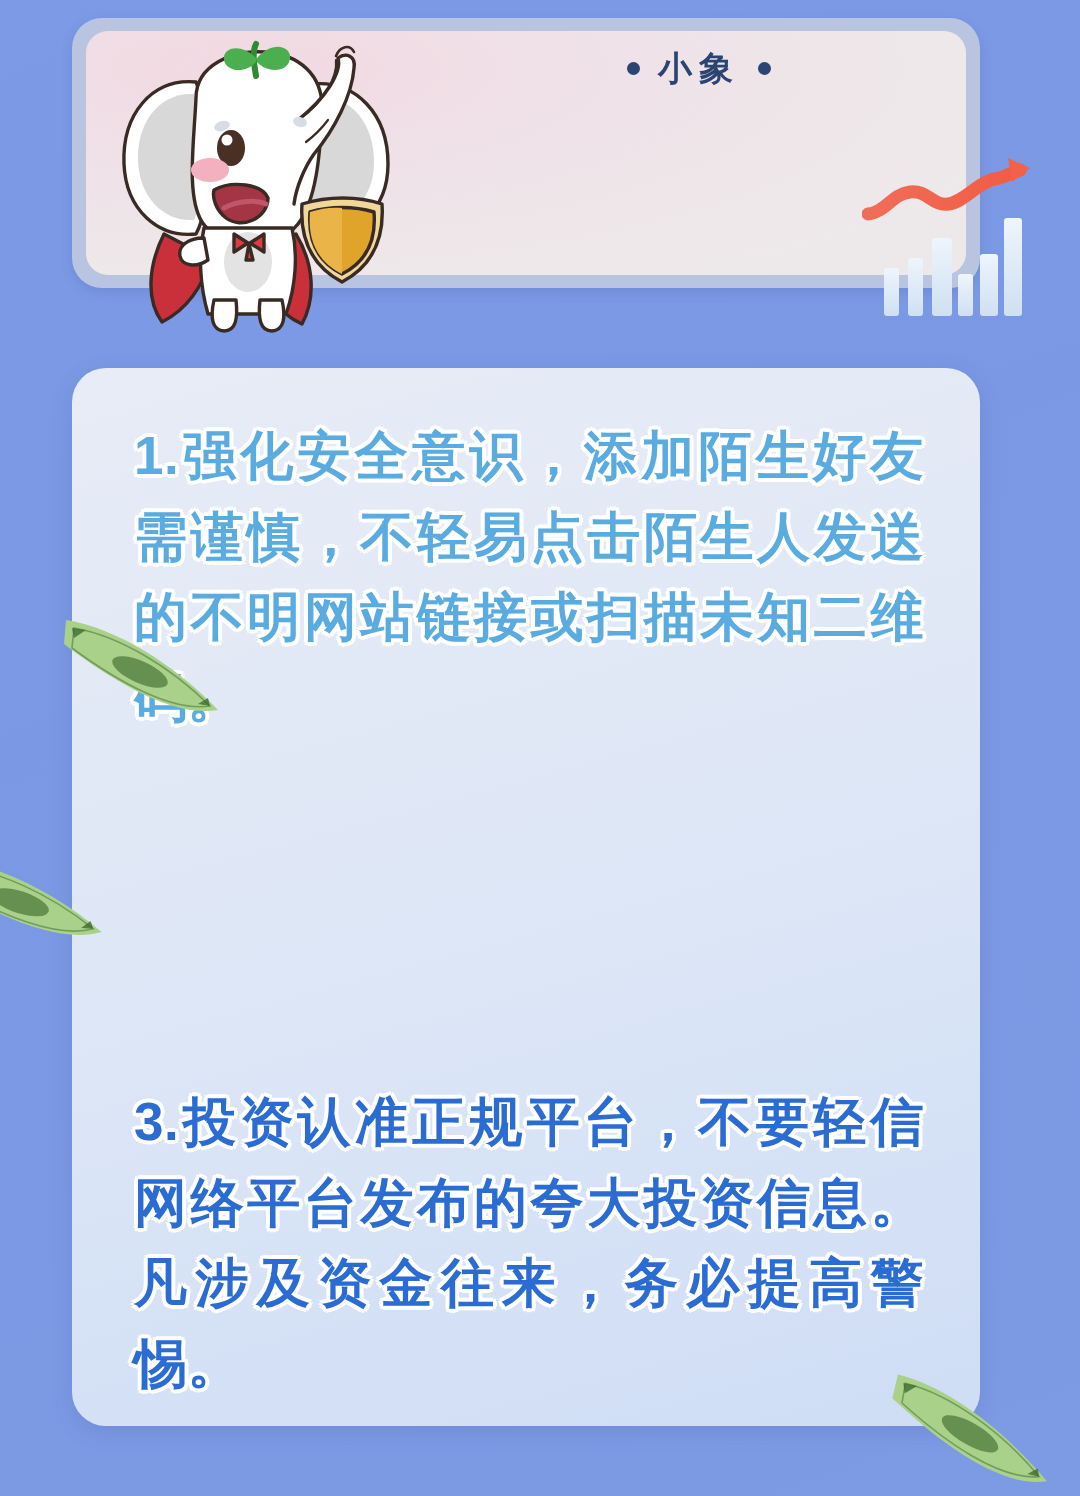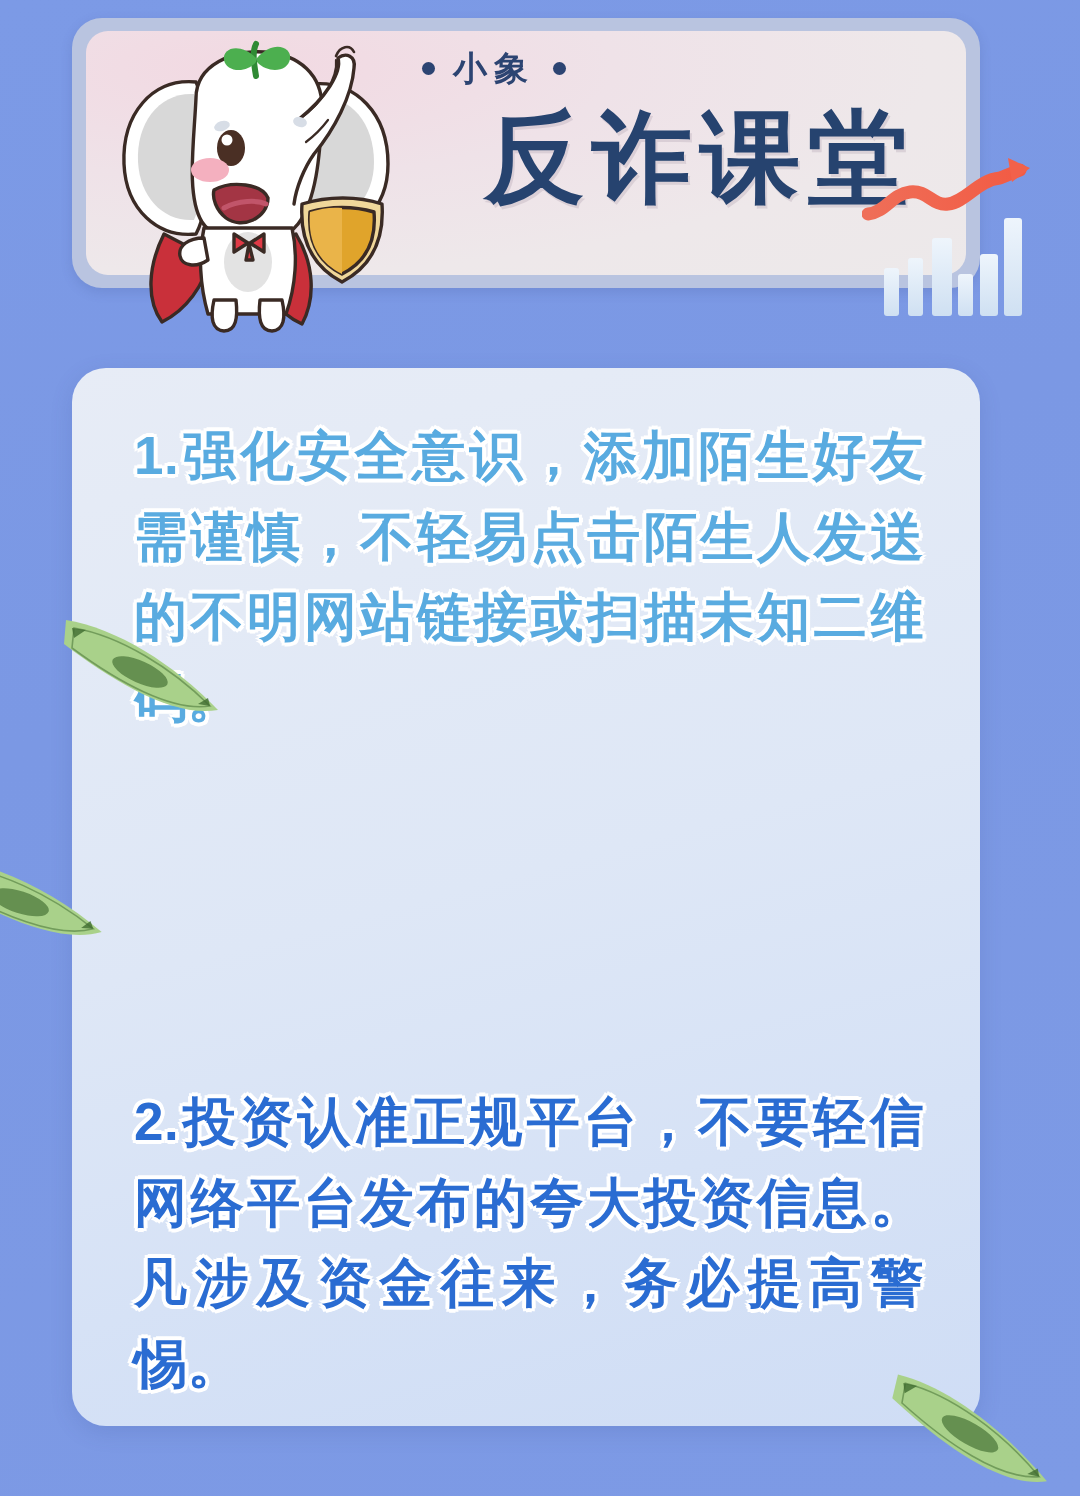--- a/index.html
+++ b/index.html
@@ -45,20 +45,21 @@
     position: absolute;
     left: 330px;
     top: 20px;
     width: 560px;
     text-align: center;
     pointer-events: none;
   }
   .eyebrow {
     display: flex;
     align-items: center;
+    justify-content: center;
     gap: 18px;
     color: #2c4472;
     font-size: 34px;
     font-weight: 700;
     letter-spacing: 7px;
     line-height: 1;
     padding-left: 6px;
   }
   .eyebrow .dot {
     width: 13px; height: 13px;
@@ -152,21 +153,20 @@
 
 <div class="header-card">
   <div class="header-inner">
 
     <div class="title-wrap">
       <div class="eyebrow">
         <span class="dot"></span>
         <span>小象</span>
         <span class="dot"></span>
       </div>
-      <div class="main-title">反诈课堂</div>
     </div>
 
   </div>
 </div>
 
 <div class="mascot">
   <svg viewBox="0 0 310 295" xmlns="http://www.w3.org/2000/svg">
     <g stroke="#3a2a24" stroke-width="3.4" stroke-linecap="round" stroke-linejoin="round">
 
       <path d="M64 196 C48 228 46 262 62 284 C86 272 104 248 110 220 Z" fill="#c9303a"></path>
@@ -244,21 +244,21 @@
     <rect x="118" y="102" width="18" height="62" rx="3" fill="url(#barG)"></rect>
     <rect x="142" y="66" width="18" height="98" rx="3" fill="url(#barG)"></rect>
 
     <path d="M6 62 C24 60 30 42 48 40 C66 38 70 54 86 52 C104 50 116 28 138 26 L158 18" fill="none" stroke="url(#trendG)" stroke-width="13" stroke-linecap="round" stroke-linejoin="round"></path>
     <path d="M146 6 L168 16 L150 30 Z" fill="#f2614a"></path>
   </svg>
 </div>
 
 <div class="content-card">
   <p class="para p1">1.强化安全意识，添加陌生好友需谨慎，不轻易点击陌生人发送的不明网站链接或扫描未知二维码。</p>
-  <p class="para p3">2.投资认准正规平台，不要轻信网络平台发布的夸大投资信息。凡涉及资金往来，务必提高警惕。</p>
+  <p class="para p3">3.投资认准正规平台，不要轻信网络平台发布的夸大投资信息。凡涉及资金往来，务必提高警惕。</p>
 </div>
 
 <div class="bill bill-1">
   <svg viewBox="0 0 170 130" xmlns="http://www.w3.org/2000/svg">
     <path d="M8 14 C58 22 116 58 160 104 C116 112 56 76 6 38 Z" fill="#a9d18a"></path>
     <path d="M16 22 C62 30 114 62 152 100 C114 106 60 76 14 42 Z" fill="none" stroke="#4f7a3c" stroke-width="1.6" opacity="0.6"></path>
     <ellipse cx="82" cy="66" rx="30" ry="11" transform="rotate(24 82 66)" fill="#4f7a3c" opacity="0.75"></ellipse>
     <path d="M14 22 L28 24 L16 32 Z" fill="#3f6b30" opacity="0.8"></path>
     <path d="M152 100 L140 98 L150 92 Z" fill="#3f6b30" opacity="0.8"></path>
   </svg>

